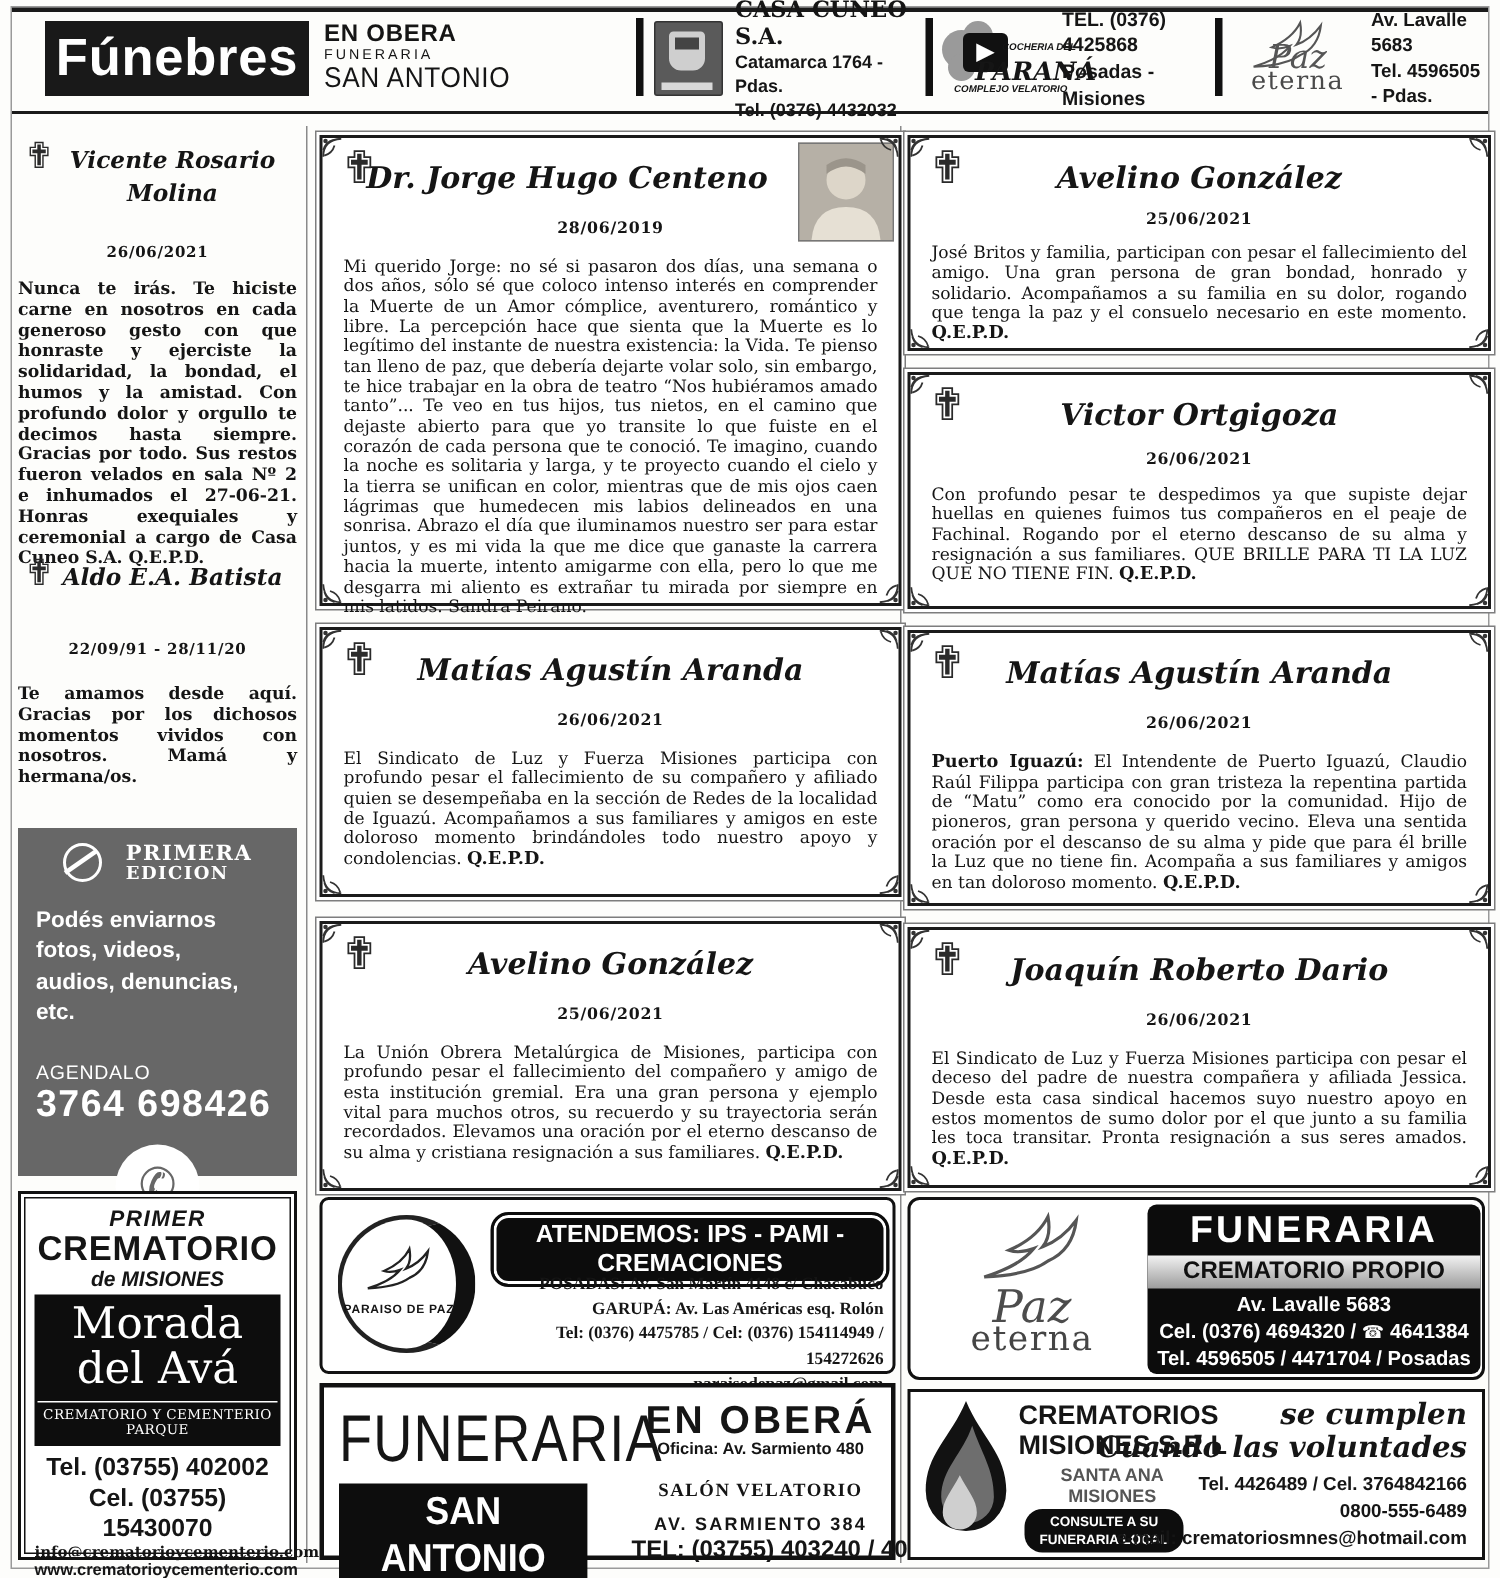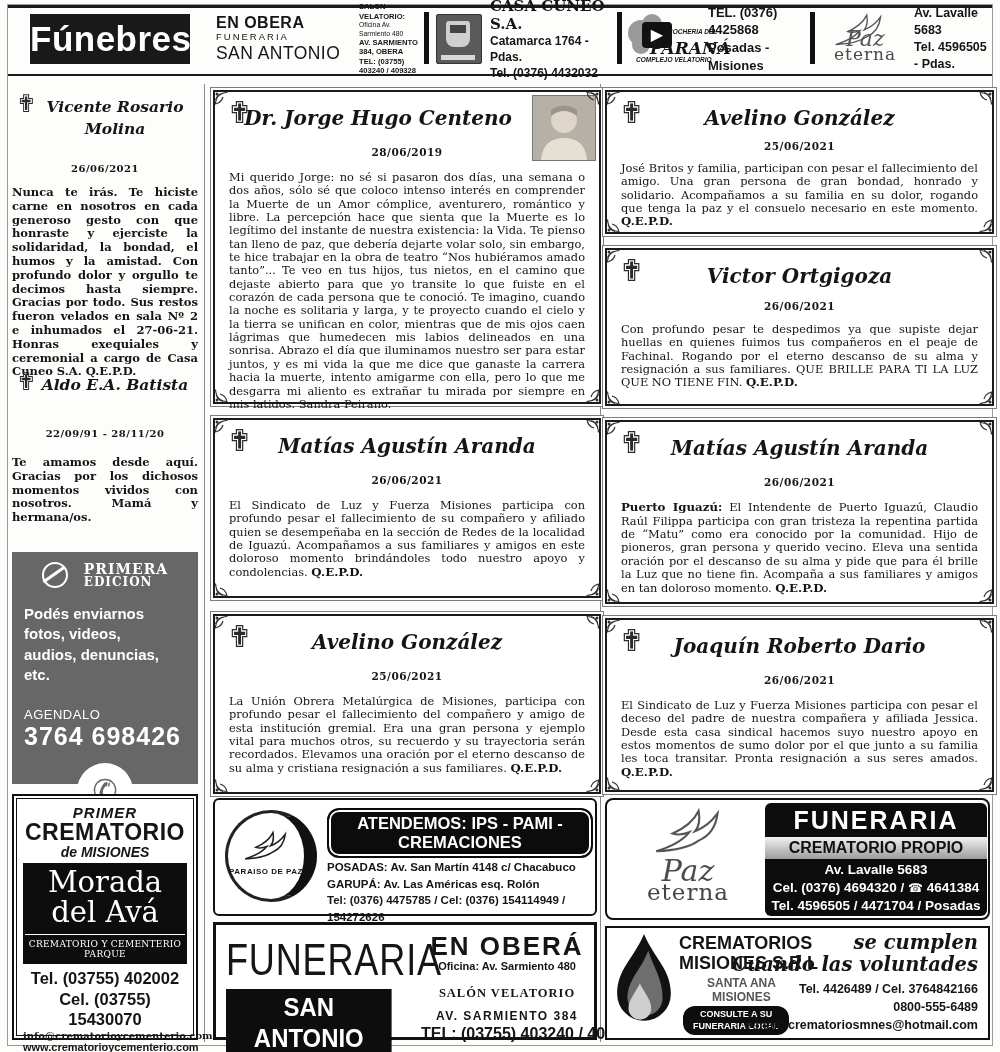--- a/index.html
+++ b/index.html
@@ -4,21 +4,21 @@
 <style>
   html,body{margin:0;padding:0;background:#e8e8e4;}
   .page{position:relative;width:1000px;height:1052px;background:#fdfdfb;margin:0 auto;overflow:hidden;
         font-family:"Liberation Sans","DejaVu Sans",sans-serif;color:#151515;}
   .abs{position:absolute;font-weight:bold;}
   .rule{position:absolute;background:#1a1a1a;}
   .sep{position:absolute;width:1px;background:#8a8a8a;}
   .frame{position:absolute;left:7px;right:7px;top:4px;bottom:6px;border:1px solid #9a9a9a;pointer-events:none;}
 
   
-  .masthead{position:absolute;left:30px;top:14px;width:160px;height:50px;background:#191919;color:#fff;
+  .masthead{position:absolute;left:30px;top:14px;width:176px;height:50px;background:#191919;color:#fff;
             font-weight:bold;font-size:35px;text-align:center;line-height:50px;letter-spacing:.5px;}
   .hdiv{position:absolute;top:12px;width:5px;height:52px;background:#111;}
   .had{position:absolute;top:12px;height:54px;display:flex;align-items:center;gap:8px;}
   .sa1{font-size:16px;font-weight:bold;letter-spacing:.5px;}
   .sa2{font-size:9.5px;letter-spacing:2px;margin-top:-1px;}
   .sa3{font-size:19px;letter-spacing:.5px;transform:scaleX(.92);transform-origin:left;white-space:nowrap;}
   .satiny{font-size:6.8px;line-height:1.25;}
   .satiny b{font-size:7.6px;}
   .cuneo-logo{width:44px;height:48px;background:#5a5a5a;border:1px solid #333;border-radius:2px;position:relative;flex:0 0 auto;}
   .cuneo-logo .crest{position:absolute;left:9px;top:6px;width:24px;height:26px;background:#cfcfcf;border-radius:3px 3px 8px 8px;}
@@ -90,21 +90,21 @@
   .mo-mail{font-weight:bold;font-size:10px;font-family:"DejaVu Serif",serif;}
   .mo-web{font-weight:bold;font-size:11px;}
 
   
   .ad-paraiso{position:absolute;left:213px;top:798px;width:384px;height:118px;border:2px solid #111;border-radius:6px;box-sizing:border-box;background:#fff;}
   .pz-circle{position:absolute;left:10px;top:10px;width:92px;height:92px;border:3px solid #222;border-right:13px solid #111;border-radius:50%;box-sizing:border-box;text-align:center;}
   .pz-circle svg{width:54px;height:40px;margin-top:12px;}
   .pz-circle .pz-name{font-size:8px;font-weight:bold;letter-spacing:.5px;margin-top:-2px;}
   .pz-banner{position:absolute;left:112px;top:8px;width:262px;background:#0c0c0c;color:#fff;border-radius:12px;border:2px solid #0c0c0c;
              font-weight:bold;font-size:16.5px;text-align:center;padding:4px 0;box-shadow:0 0 0 2px #fff inset;}
-  .pz-lines{position:absolute;left:112px;top:59px;width:262px;text-align:left;font-weight:bold;font-size:11.5px;line-height:1.45;}
+  .pz-lines{position:absolute;left:112px;top:48px;width:262px;text-align:right;font-weight:bold;font-size:11.5px;line-height:1.45;font-family:Liberation Serif, serif;}
 
   
   .ad-fsa{position:absolute;left:213px;top:922px;width:384px;height:118px;border:3px solid #111;box-sizing:border-box;background:#fff;}
   .fsa-fun{position:absolute;left:10px;top:10px;font-size:44px;letter-spacing:1px;transform:scaleX(.82);transform-origin:left;font-weight:500;}
   .fsa-bar{position:absolute;left:10px;top:64px;width:180px;background:#0d0d0d;color:#fff;text-align:center;font-weight:bold;font-size:26px;
            transform:scaleX(.92);transform-origin:left;padding:3px 0;}
   .fsa-right{position:absolute;left:205px;top:8px;width:172px;text-align:center;}
   .fsa-obera{font-weight:bold;font-size:26px;letter-spacing:2px;line-height:1;}
   .fsa-of{font-weight:bold;font-size:11px;margin-top:1px;}
   .fsa-salon{font-weight:bold;font-size:12.5px;letter-spacing:1px;margin-top:14px;font-family:Liberation Serif, serif;}
@@ -144,26 +144,20 @@
   <div class="sep" style="left:204px;top:84px;height:958px"></div>
   <div class="sep" style="left:600px;top:84px;height:958px"></div>
 
   <div class="masthead">Fúnebres</div>
 
   <div class="had" style="left:216px;width:204px">
     <div>
       <div class="sa1">EN OBERA</div>
       <div class="sa2">FUNERARIA</div>
       <div class="sa3">SAN ANTONIO</div>
-    </div>
-    <div class="satiny">
-      <b>SALON VELATORIO:</b><br>
-      <span>Oficina Av. Sarmiento 480</span><br>
-      <b>AV. SARMIENTO 384, OBERA</b><br>
-      <b>TEL: (03755) 403240 / 409328</b>
     </div>
   </div>
   <div class="hdiv" style="left:424px"></div>
 
   <div class="had" style="left:436px;width:178px">
     <div class="cuneo-logo">
         <span class="crest">
           <i></i>
         </span>
         <span class="base"></span>

